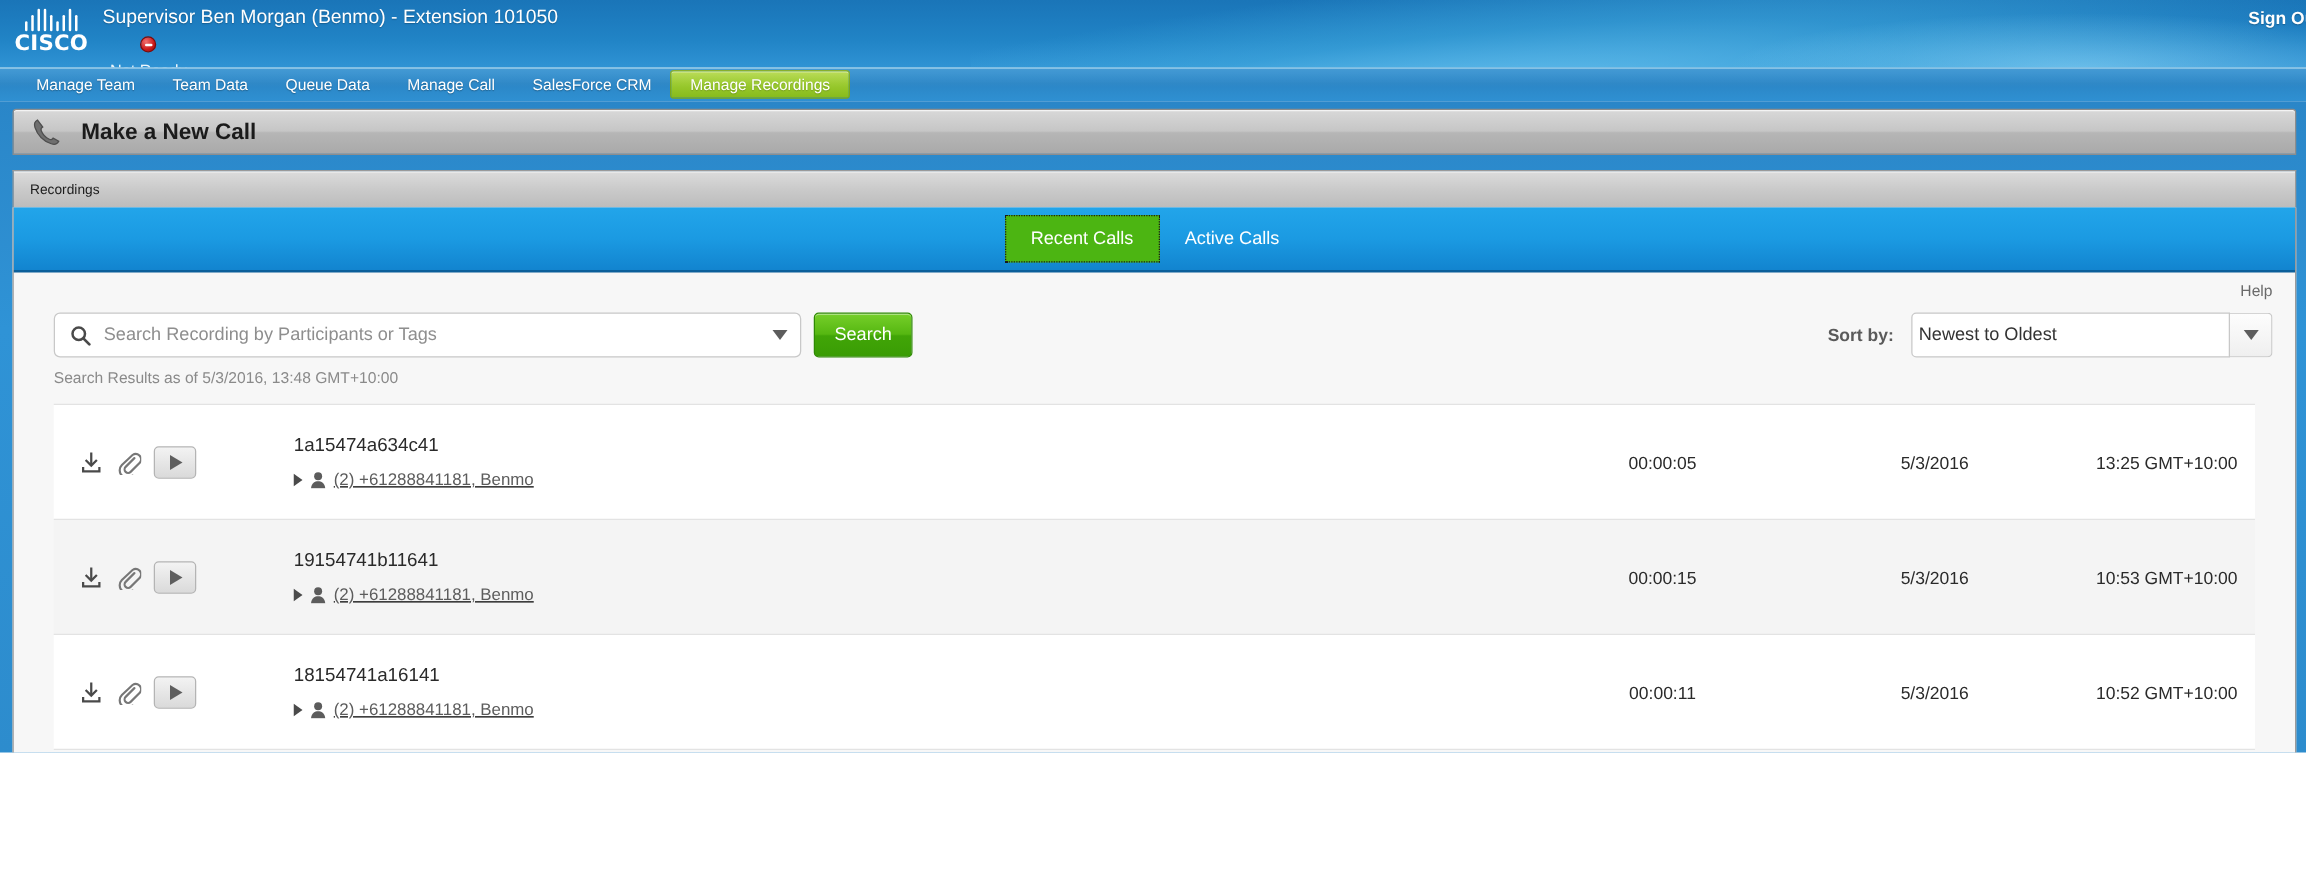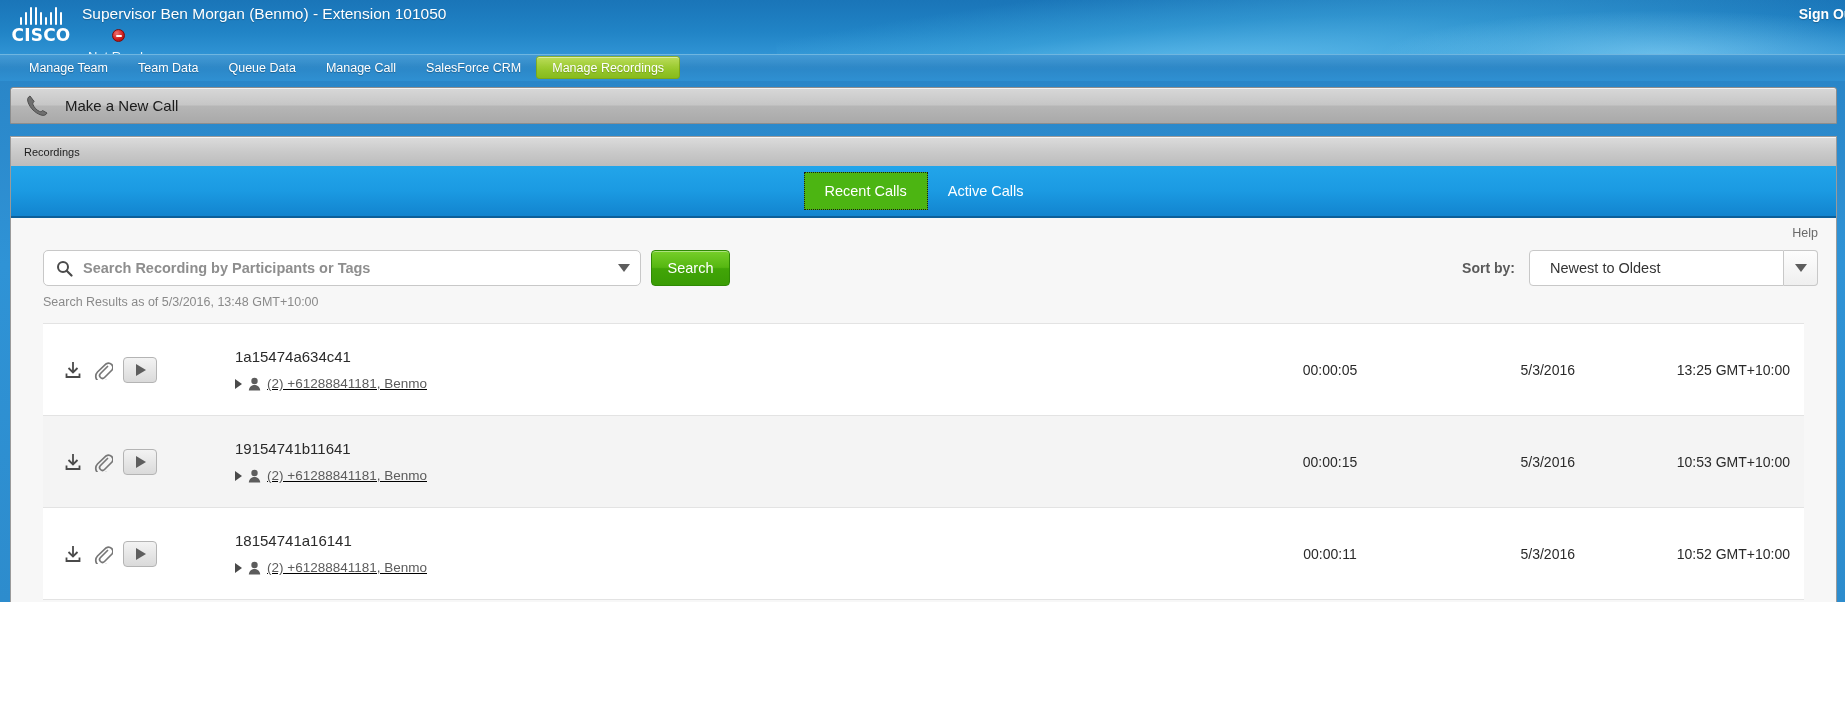--- a/index.html
+++ b/index.html
@@ -130,21 +130,21 @@
     height: 37px;
     background: linear-gradient(180deg, #d8d8d8 0%, #c6c6c6 48%, #b6b6b6 52%, #a9a9a9 100%);
     border: 1px solid #8d8d8d;
     border-radius: 3px 3px 0 0;
     display: flex; align-items: center;
     padding-left: 14px;
     box-shadow: inset 0 1px 0 rgba(255,255,255,.7);
   }
   .phone-icon { width: 26px; height: 24px; margin-right: 14px; flex: none; }
   .newcall-label {
-    font-size: 15px; font-weight: 400; color: #1b1b1b;
+    font-size: 18px; font-weight: 700; color: #1b1b1b;
   }
   .blue-gap { height: 12px; }
 
   
   .rec-panel { margin: 0 8px 0 10px; }
   .rec-header {
     height: 30px;
     background: linear-gradient(180deg, #dcdcdc 0%, #cacaca 50%, #bcbcbc 100%);
     border: 1px solid #9a9a9a;
     border-bottom: none;
@@ -202,21 +202,20 @@
     border-radius: 5px;
     display: flex; align-items: center;
     padding: 0 10px 0 12px;
   }
   .search-icon { flex: none; margin-right: 10px; }
   .search-input {
     flex: 1; border: none; outline: none;
     font-family: "Liberation Sans", sans-serif;
     font-size: 14.5px; color: #444;
     background: transparent;
-    font-weight: bold;
   }
   .search-input::placeholder { color: #8e8e8e; }
   .search-caret {
     width: 0; height: 0; flex: none;
     border-left: 6px solid transparent; border-right: 6px solid transparent;
     border-top: 8px solid #5d5d5d;
     cursor: pointer;
   }
   .search-btn {
     margin-left: 10px;
@@ -231,21 +230,21 @@
   }
   .sort-wrap {
     position: absolute; right: 18px; top: 10px;
     display: flex; align-items: center;
   }
   .sort-label { font-size: 14px; font-weight: 700; color: #5a5a5a; margin-right: 14px; }
   .sort-select {
     width: 255px; height: 36px;
     background: #ffffff; border: 1px solid #c8c8c8;
     border-radius: 4px 0 0 4px;
-    display: flex; align-items: center; padding-left: 20px;
+    display: flex; align-items: center; padding-left: 5px;
     font-size: 14.5px; color: #333;
   }
   .sort-arrow-btn {
     width: 34px; height: 36px;
     background: linear-gradient(180deg, #fdfdfd 0%, #efefef 100%);
     border: 1px solid #c8c8c8; border-left: none;
     border-radius: 0 4px 4px 0;
     display: flex; align-items: center; justify-content: center;
     cursor: pointer;
   }

